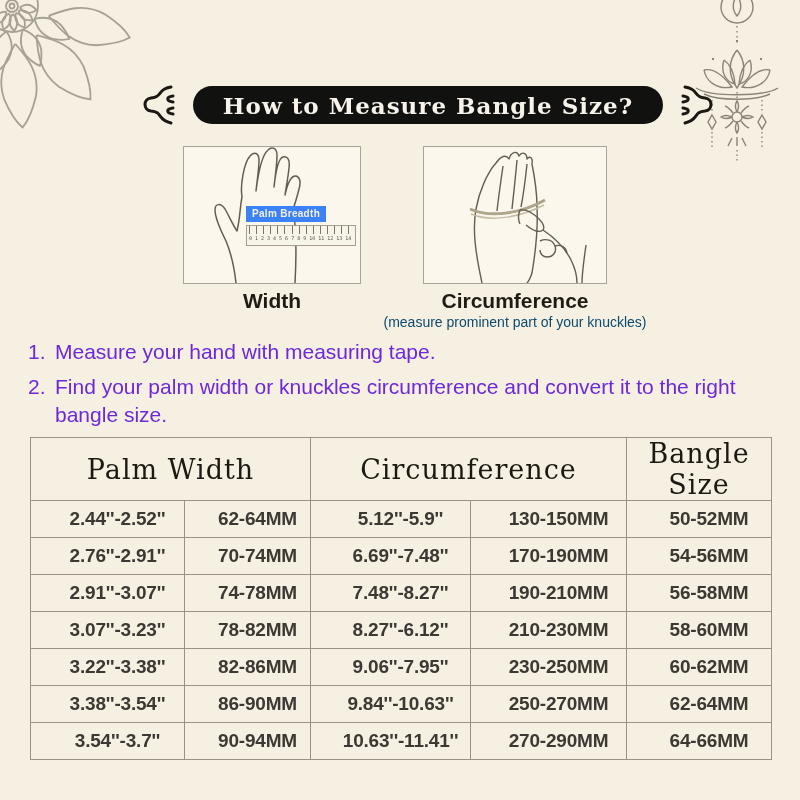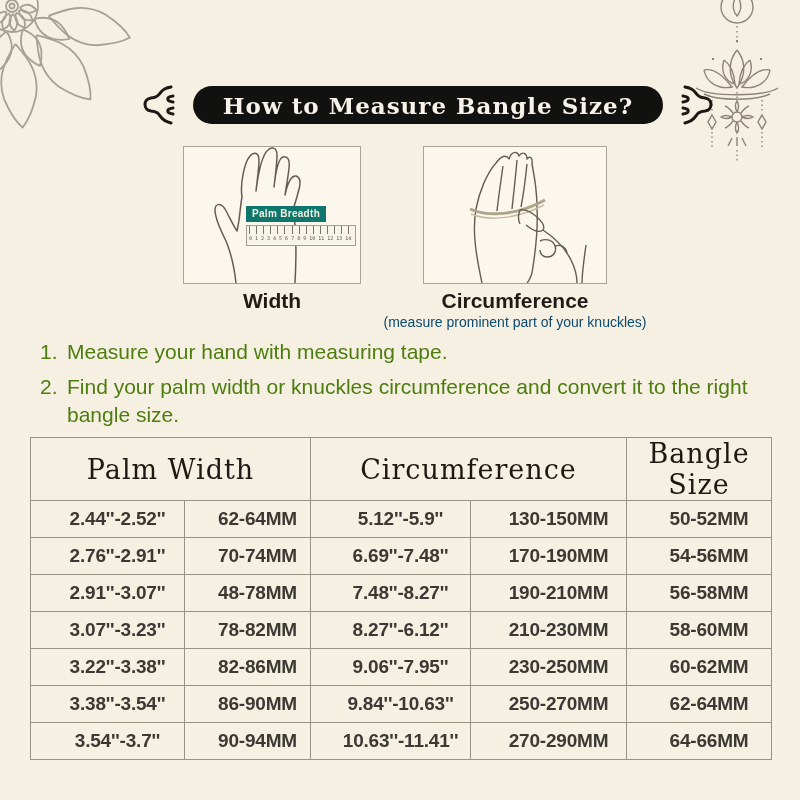--- a/index.html
+++ b/index.html
@@ -53,21 +53,21 @@
     background:#fbf7ed;
     border:1px solid #aaa398;
     box-sizing:border-box;
   }
   .box-width{left:183px;top:146px;width:178px;height:138px;}
   .box-circ{left:423px;top:146px;width:184px;height:138px;}
   .diagram-box svg{position:absolute;left:0;top:0;}
 
   .palm-tag{
     position:absolute;left:62px;top:59px;
-    background:#0f766e;
+    background:#3b82f6;
     color:#f6efe0;
     font-size:10px;font-weight:bold;
     padding:2px 6px 3px 6px;
     letter-spacing:.3px;
     white-space:nowrap;
   }
   .ruler{
     position:absolute;left:62px;top:78px;width:110px;height:21px;
     background:#f7f4ea;
     border:1px solid #a59d8d;
@@ -94,25 +94,25 @@
   }
   .caption-circ{
     position:absolute;top:289px;left:355px;width:320px;
     text-align:center;
   }
   .caption-circ .main{font-size:21px;font-weight:bold;color:#1f1b15;}
   .caption-circ .note{font-size:14px;font-weight:normal;color:#0c4a6e;margin-top:1px;}
 
   
   .instructions{
-    position:absolute;top:338px;left:40px;width:748px;
+    position:absolute;top:338px;left:28px;width:748px;
     margin:0;padding:0;list-style:none;
     counter-reset:step;
     font-size:21px;
-    color:#4d7c0f;
+    color:#6d28d9;
   }
   .instructions li{
     counter-increment:step;
     position:relative;
     padding-left:27px;
     line-height:1.33;
     margin-bottom:7px;
   }
   .instructions li::before{
     content:counter(step) ".";
@@ -324,21 +324,21 @@
         </tr>
         <tr>
           <td>2.76''-2.91''</td>
           <td>70-74MM</td>
           <td>6.69''-7.48''</td>
           <td>170-190MM</td>
           <td>54-56MM</td>
         </tr>
         <tr>
           <td>2.91''-3.07''</td>
-          <td>48-78MM</td>
+          <td>74-78MM</td>
           <td>7.48''-8.27''</td>
           <td>190-210MM</td>
           <td>56-58MM</td>
         </tr>
         <tr>
           <td>3.07''-3.23''</td>
           <td>78-82MM</td>
           <td>8.27''-6.12''</td>
           <td>210-230MM</td>
           <td>58-60MM</td>

